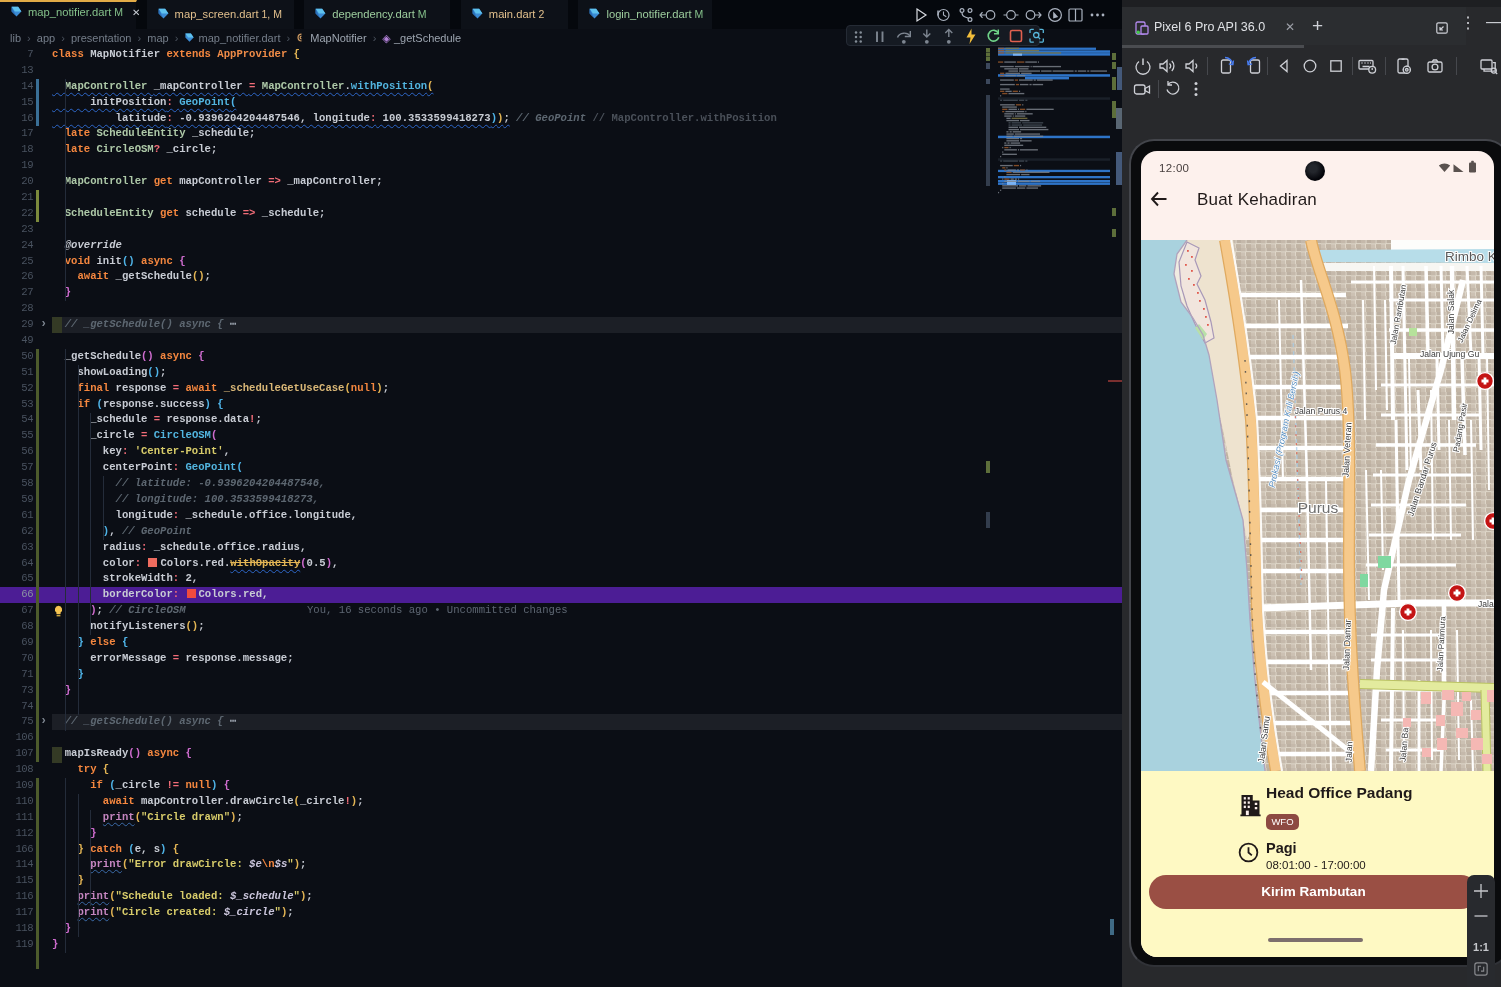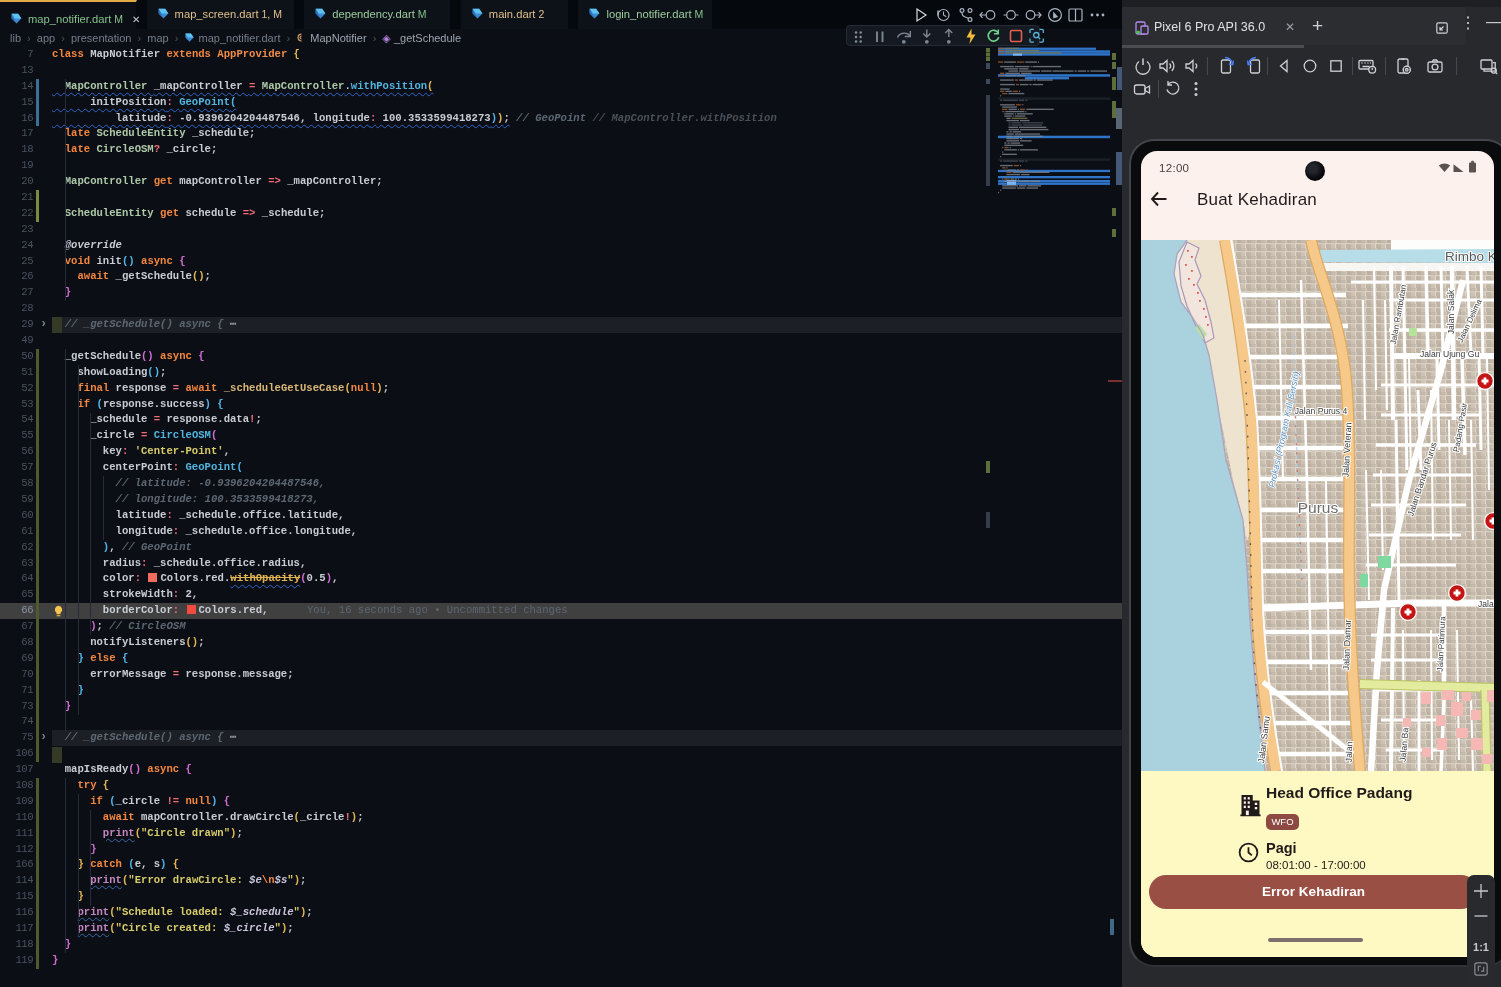--- a/index.html
+++ b/index.html
@@ -1,36 +1,36 @@
 <!DOCTYPE html>
 <html><head><meta charset="utf-8"><style>
 *{margin:0;padding:0;box-sizing:border-box}
 html,body{width:1501px;height:987px;overflow:hidden;background:#0a0e14}
 i{font-style:normal}
 .editor{position:absolute;left:0;top:0;width:1122px;height:987px;background:#0b0e15;font-family:"Liberation Mono",monospace}
 .tabbar{position:absolute;left:0;top:0;width:1122px;height:29px;background:#05080d;white-space:nowrap}
 .tab{display:inline-block;height:29px;background:#0d1118;border-right:1px solid #05080d;font:11.2px "Liberation Sans",sans-serif;padding:7px 0 0 10px;vertical-align:top;color:#9da5b0}
-.tab.act{background:#0b0e15;border-top:2px solid #e2ab47;padding-top:10px}
+.tab.act{background:#0b0e15;border-top:2px solid #e2ab47;padding-top:3px}
 .tm{color:#84c08a;font-size:10.5px}
 .tn{color:#e2c08d;font-size:10.5px}
 .tx{color:#c8cdd4;margin-left:9px;font-size:10px}
 .acticons{position:absolute;right:8px;top:6px}
 .crumbs{position:absolute;left:0;top:29px;width:1122px;height:19px;font:11px "Liberation Sans",sans-serif;color:#757e8a;padding:3px 0 0 10px}
 .crumbs b{color:#4d5560;font-weight:400;padding:0 3px}
 .code{position:absolute;left:0;top:47px;width:1122px;font:700 10.6px "Liberation Mono",monospace;color:#c8ccd4}
 .cl0{height:15.9px;line-height:15.9px;white-space:pre;position:relative}
 .cl0 .ln{display:inline-block;width:33px;text-align:right;color:#49525f;letter-spacing:-0.5px;font-weight:400}
 .cl0 .ct{padding-left:19px}
-.cl0.cur{background:#404040}
+.cl0.cur{background:#4c1d95}
 .cl0.cur .ln{color:#8a93a2}
 .cl0.fold{background:linear-gradient(90deg, rgba(0,0,0,0) 52px, #1c1f26 52px)}
 .fa{position:absolute;left:40px;color:#7d8590;font-size:12px}
 .dots{color:#9aa2ad;margin-left:6px;font-size:11px;letter-spacing:-1px}
 .k{color:#f5873f}.t{color:#aec9a8}.f{color:#52b5e0}.r{color:#f26d78}.s{color:#d8cc6a}
-.c{color:#5d6771;font-style:italic}.c2{color:#4a5059;font-style:italic}
+.c{color:#5d6771;font-style:italic}.c2{color:#4a5059;}
 .g{color:#e2b454}.pk{color:#cf6ccf}.bl{color:#4fb4e8}.m{color:#c586c0}
 .gd{color:#f08c48}
 .it{font-style:italic}
 .ip{color:#c9c4da;font-style:italic}
 .sq{display:inline-block;width:9px;height:9px;margin:0 3px 0 1px;vertical-align:-1px}
 .wv{text-decoration:underline;text-decoration-style:wavy;text-decoration-color:#2d66c8;text-decoration-thickness:1px;text-underline-offset:3px}
 .wv2{text-decoration:underline;text-decoration-style:wavy;text-decoration-color:#3a6aa8;text-decoration-thickness:1px;text-underline-offset:2px}
 .mmap{position:absolute;left:985px;top:46px}
 .dbgbar{position:absolute;left:846px;top:25px;width:194px;height:21px;background:#151a22;border:1px solid #252b35;border-radius:4px;padding:1px 0 0 5px;white-space:nowrap}
 .panel{position:absolute;left:1122px;top:0;width:379px;height:987px;background:#28292c;font-family:"Liberation Sans",sans-serif}
@@ -156,21 +156,20 @@
 <div class="cl0 "><span class="ln">50</span><span class="ct">  _getSchedule<i class="pk">()</i><i class="k"> async </i><i class="pk">{</i></span></div>
 <div class="cl0 "><span class="ln">51</span><span class="ct">    showLoading<i class="bl">()</i>;</span></div>
 <div class="cl0 "><span class="ln">52</span><span class="ct"><i class="k">    final </i>response <i class="r">= </i><i class="k">await </i><i style="color:#d9b777">_scheduleGetUseCase</i><i class="g">(</i><i class="k">null</i><i class="g">)</i>;</span></div>
 <div class="cl0 "><span class="ln">53</span><span class="ct"><i class="k">    if </i><i class="bl">(</i>response.success<i class="bl">) </i><i class="bl">{</i></span></div>
 <div class="cl0 "><span class="ln">54</span><span class="ct">      _schedule <i class="r">= </i>response.data<i class="r">!</i>;</span></div>
 <div class="cl0 "><span class="ln">55</span><span class="ct">      _circle <i class="r">= </i><i class="f">CircleOSM</i><i class="pk">(</i></span></div>
 <div class="cl0 "><span class="ln">56</span><span class="ct">        key<i class="r">:</i> <i class="s">'Center-Point'</i>,</span></div>
 <div class="cl0 "><span class="ln">57</span><span class="ct">        centerPoint<i class="r">:</i> <i class="f">GeoPoint</i><i class="bl">(</i></span></div>
 <div class="cl0 "><span class="ln">58</span><span class="ct"><i class="c">          // latitude: -0.9396204204487546,</i></span></div>
 <div class="cl0 "><span class="ln">59</span><span class="ct"><i class="c">          // longitude: 100.3533599418273,</i></span></div>
-<div class="cl0 "><span class="ln">60</span><span class="ct">          latitude<i class="r">:</i> _schedule.office.latitude,</span></div>
 <div class="cl0 "><span class="ln">61</span><span class="ct">          longitude<i class="r">:</i> _schedule.office.longitude,</span></div>
 <div class="cl0 "><span class="ln">62</span><span class="ct"><i class="bl">        )</i>,<i class="c"> // GeoPoint</i></span></div>
 <div class="cl0 "><span class="ln">63</span><span class="ct">        radius<i class="r">:</i> _schedule.office.radius,</span></div>
 <div class="cl0 "><span class="ln">64</span><span class="ct">        color<i class="r">:</i> <i class="sq" style="background:#ef6c5f"></i>Colors.red.<i class="wv"><i class="g" style="text-decoration:line-through">withOpacity</i></i><i class="pk">(</i>0.5<i class="pk">)</i>,</span></div>
 <div class="cl0 "><span class="ln">65</span><span class="ct">        strokeWidth<i class="r">:</i> 2,</span></div>
 <div class="cl0 cur"><span class="ln">66</span><span class="ct">        borderColor<i class="r">:</i> <i class="sq" style="background:#f04b3e"></i>Colors.red,</span></div>
 <div class="cl0 "><span class="ln">67</span><span class="ct"><i class="pk">      )</i>;<i class="c"> // CircleOSM</i></span></div>
 <div class="cl0 "><span class="ln">68</span><span class="ct">      notifyListeners<i class="g">()</i>;</span></div>
 <div class="cl0 "><span class="ln">69</span><span class="ct"><i class="bl">    } </i><i class="k">else </i><i class="bl">{</i></span></div>
 <div class="cl0 "><span class="ln">70</span><span class="ct">      errorMessage <i class="r">= </i>response.message;</span></div>
@@ -729,21 +728,21 @@
             </g>
           </svg>
    <div class="hop">Head Office Padang</div>
    <div class="wfo">WFO</div>
    <svg style="position:absolute;left:97px;top:71px" width="21" height="21" viewBox="0 0 22 22" fill="none" stroke="#201a19" stroke-width="1.9">
             <circle cx="11" cy="11" r="9.3"></circle>
             <path d="M11 5.5 V11 L14.5 14"></path>
           </svg>
    <div class="pagi">Pagi</div>
    <div class="jam">08:01:00 - 17:00:00</div>
-   <div class="btn">Error Kehadiran</div>
+   <div class="btn">Kirim Rambutan</div>
    <div class="handle"></div>
   </div>
  </div>
 </div>
  <div class="sidetb">
  <svg style="position:absolute;left:6px;top:8px" width="16" height="16" viewBox="0 0 16 16" stroke="#c6c8cc" stroke-width="1.3">
         <path d="M8 1 V15 M1 8 H15"></path>
       </svg>
  <svg style="position:absolute;left:6px;top:33px" width="16" height="16" viewBox="0 0 16 16" stroke="#c6c8cc" stroke-width="1.3">
         <path d="M1.5 8 H14.5"></path>

